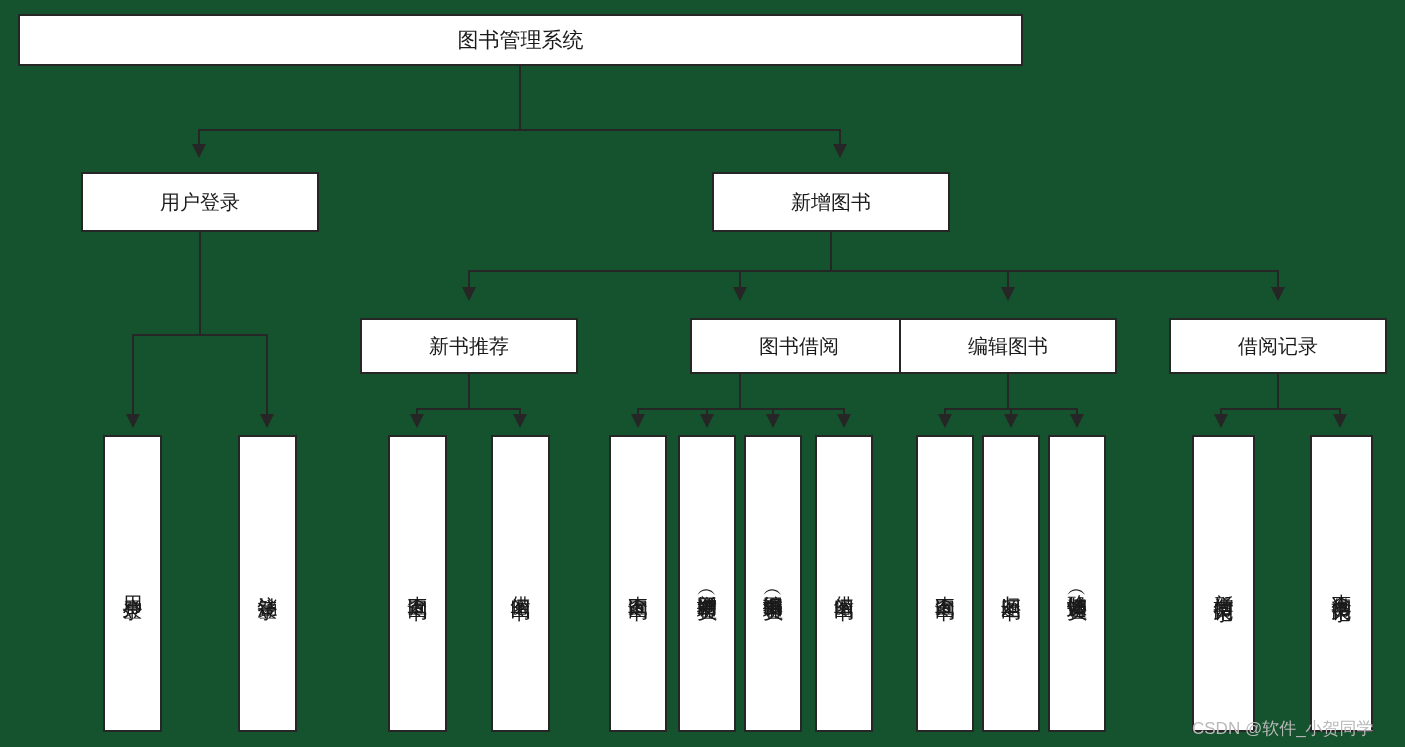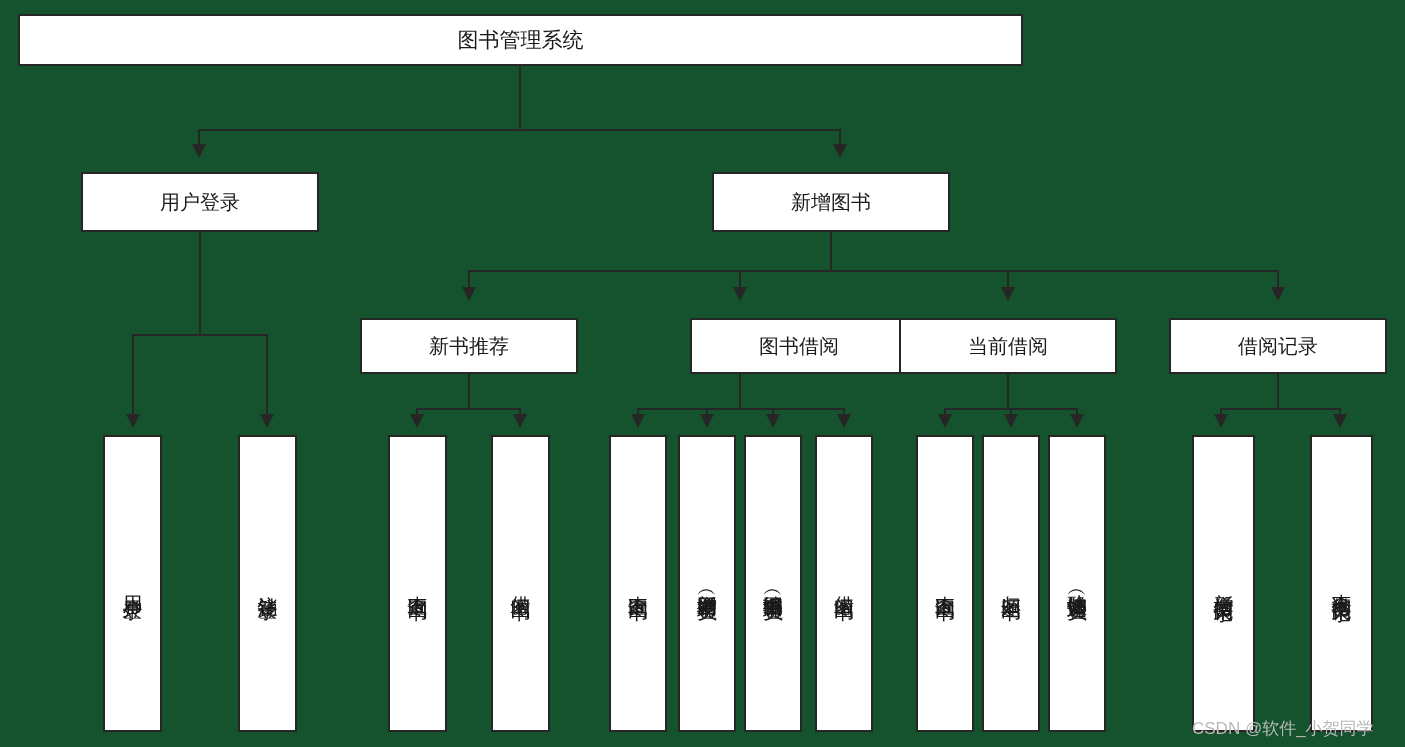--- a/index.html
+++ b/index.html
@@ -110,21 +110,21 @@
   <div class="arrow" style="left:1001px;top:287px;"></div>
   <div class="arrow" style="left:1271px;top:287px;"></div>
 
   <div class="node lvl3" style="left:360px;top:318px;width:218px;height:56px;">
     <span>新书推荐</span>
   </div>
   <div class="node lvl3" style="left:662px;top:318px;width:218px;height:56px;margin-left:28px;">
     <span>图书借阅</span>
   </div>
   <div class="node lvl3" style="left:899px;top:318px;width:218px;height:56px;">
-    <span>当前借阅</span>
+    <span>编辑图书</span>
   </div>
   <div class="node lvl3" style="left:1169px;top:318px;width:218px;height:56px;">
     <span>借阅记录</span>
   </div>
 
   <div class="vline" style="left:468px;top:374px;height:35px;"></div>
   <div class="hline" style="left:416px;top:408px;width:105px;"></div>
   <div class="vline" style="left:416px;top:408px;height:8px;"></div>
   <div class="vline" style="left:519px;top:408px;height:8px;"></div>
   <div class="arrow" style="left:410px;top:414px;"></div>

